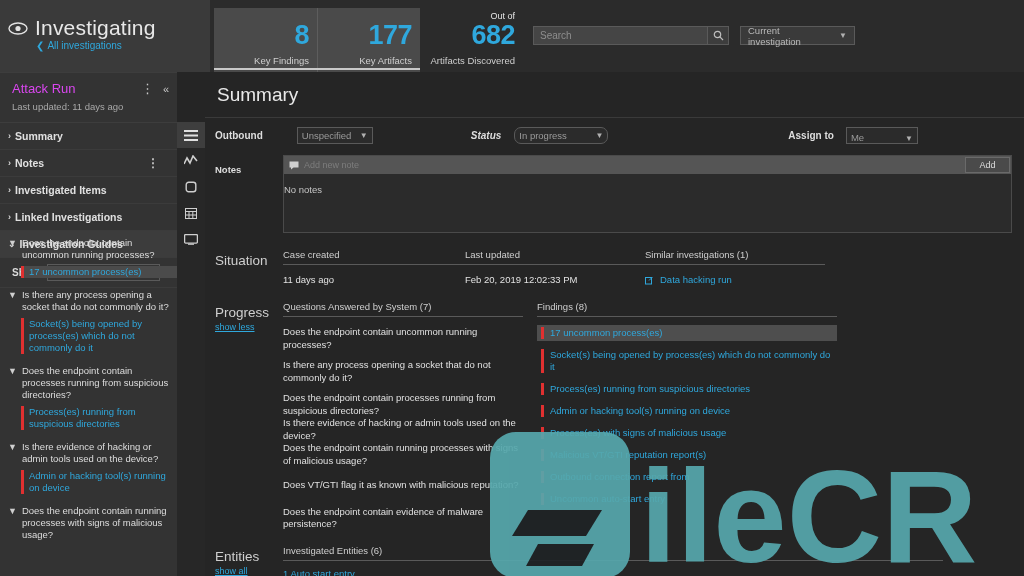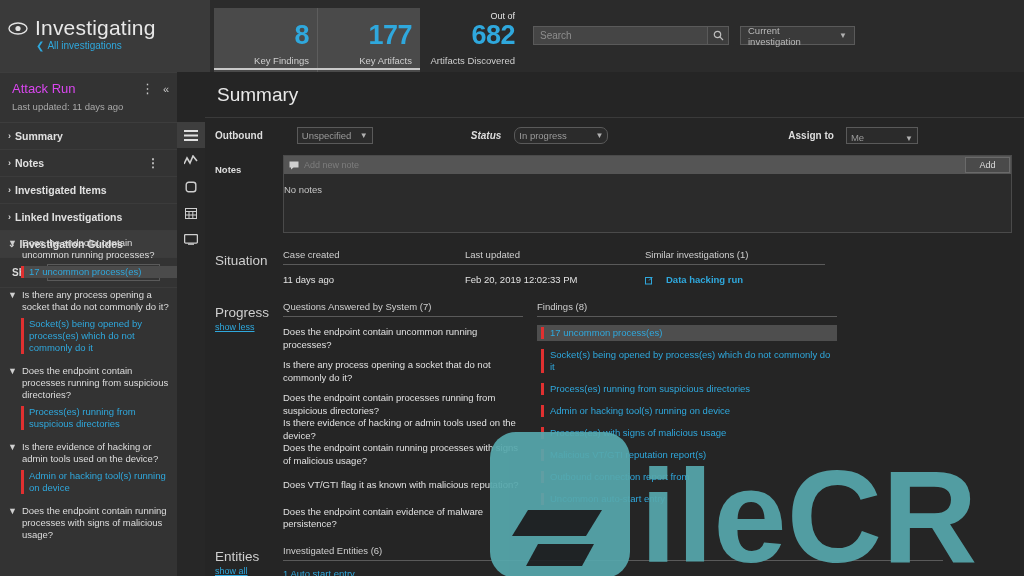--- a/index.html
+++ b/index.html
@@ -91,21 +91,21 @@
   .noteinput { height: 18px; background: #555; display: flex; align-items: center; }
   .noteinput .nicon { width: 20px; display: flex; align-items: center; justify-content: center; }
   .noteinput .nph { font-size: 9px; color: #7d7d7d; }
   .addbtn { position: absolute; right: 1px; top: 1px; width: 45px; height: 16px; background: #4a4a4a; border: 1px solid #6a6a6a; font-size: 9px; color: #ddd; display: flex; align-items: center; justify-content: center; cursor: pointer; }
   .nonotes { position: absolute; left: 0; right: 0; top: 28px; font-size: 9.5px; color: #c6c6c6; }
 
   .cols { display: flex; }
   .col { font-size: 9.5px; }
   .colhead { font-size: 9.5px; color: #cfcfcf; border-bottom: 1px solid #5a5a5a; padding-bottom: 4px; }
   .colval { font-size: 9.5px; color: #e2e2e2; padding-top: 9px; }
-  .lnk { color: #2fa8dd; display: inline-flex; align-items: flex-end; gap: 13px; cursor: pointer; font-weight: bold; }
+  .lnk { color: #2fa8dd; display: inline-flex; align-items: flex-end; gap: 7px; cursor: pointer; }
 
   .qlist .qline { font-size: 9.5px; line-height: 12.5px; color: #e0e0e0; margin-bottom: 8px; }
   .flist .frow { display: flex; gap: 6px; padding: 2px 4px; margin-bottom: 6px; align-items: flex-start; }
   .flist .frow .fbar { flex: 0 0 3px; background: #e03030; align-self: stretch; min-height: 12px; }
   .flist .frow .ftx { font-size: 9.5px; line-height: 12px; color: #2fa8dd; }
   .flist .frow.hl { background: #4e4e4e; }
 
   
   .wm { position: absolute; left: 490px; top: 432px; width: 534px; height: 144px; pointer-events: none; }
   .wm svg { display: block; }

